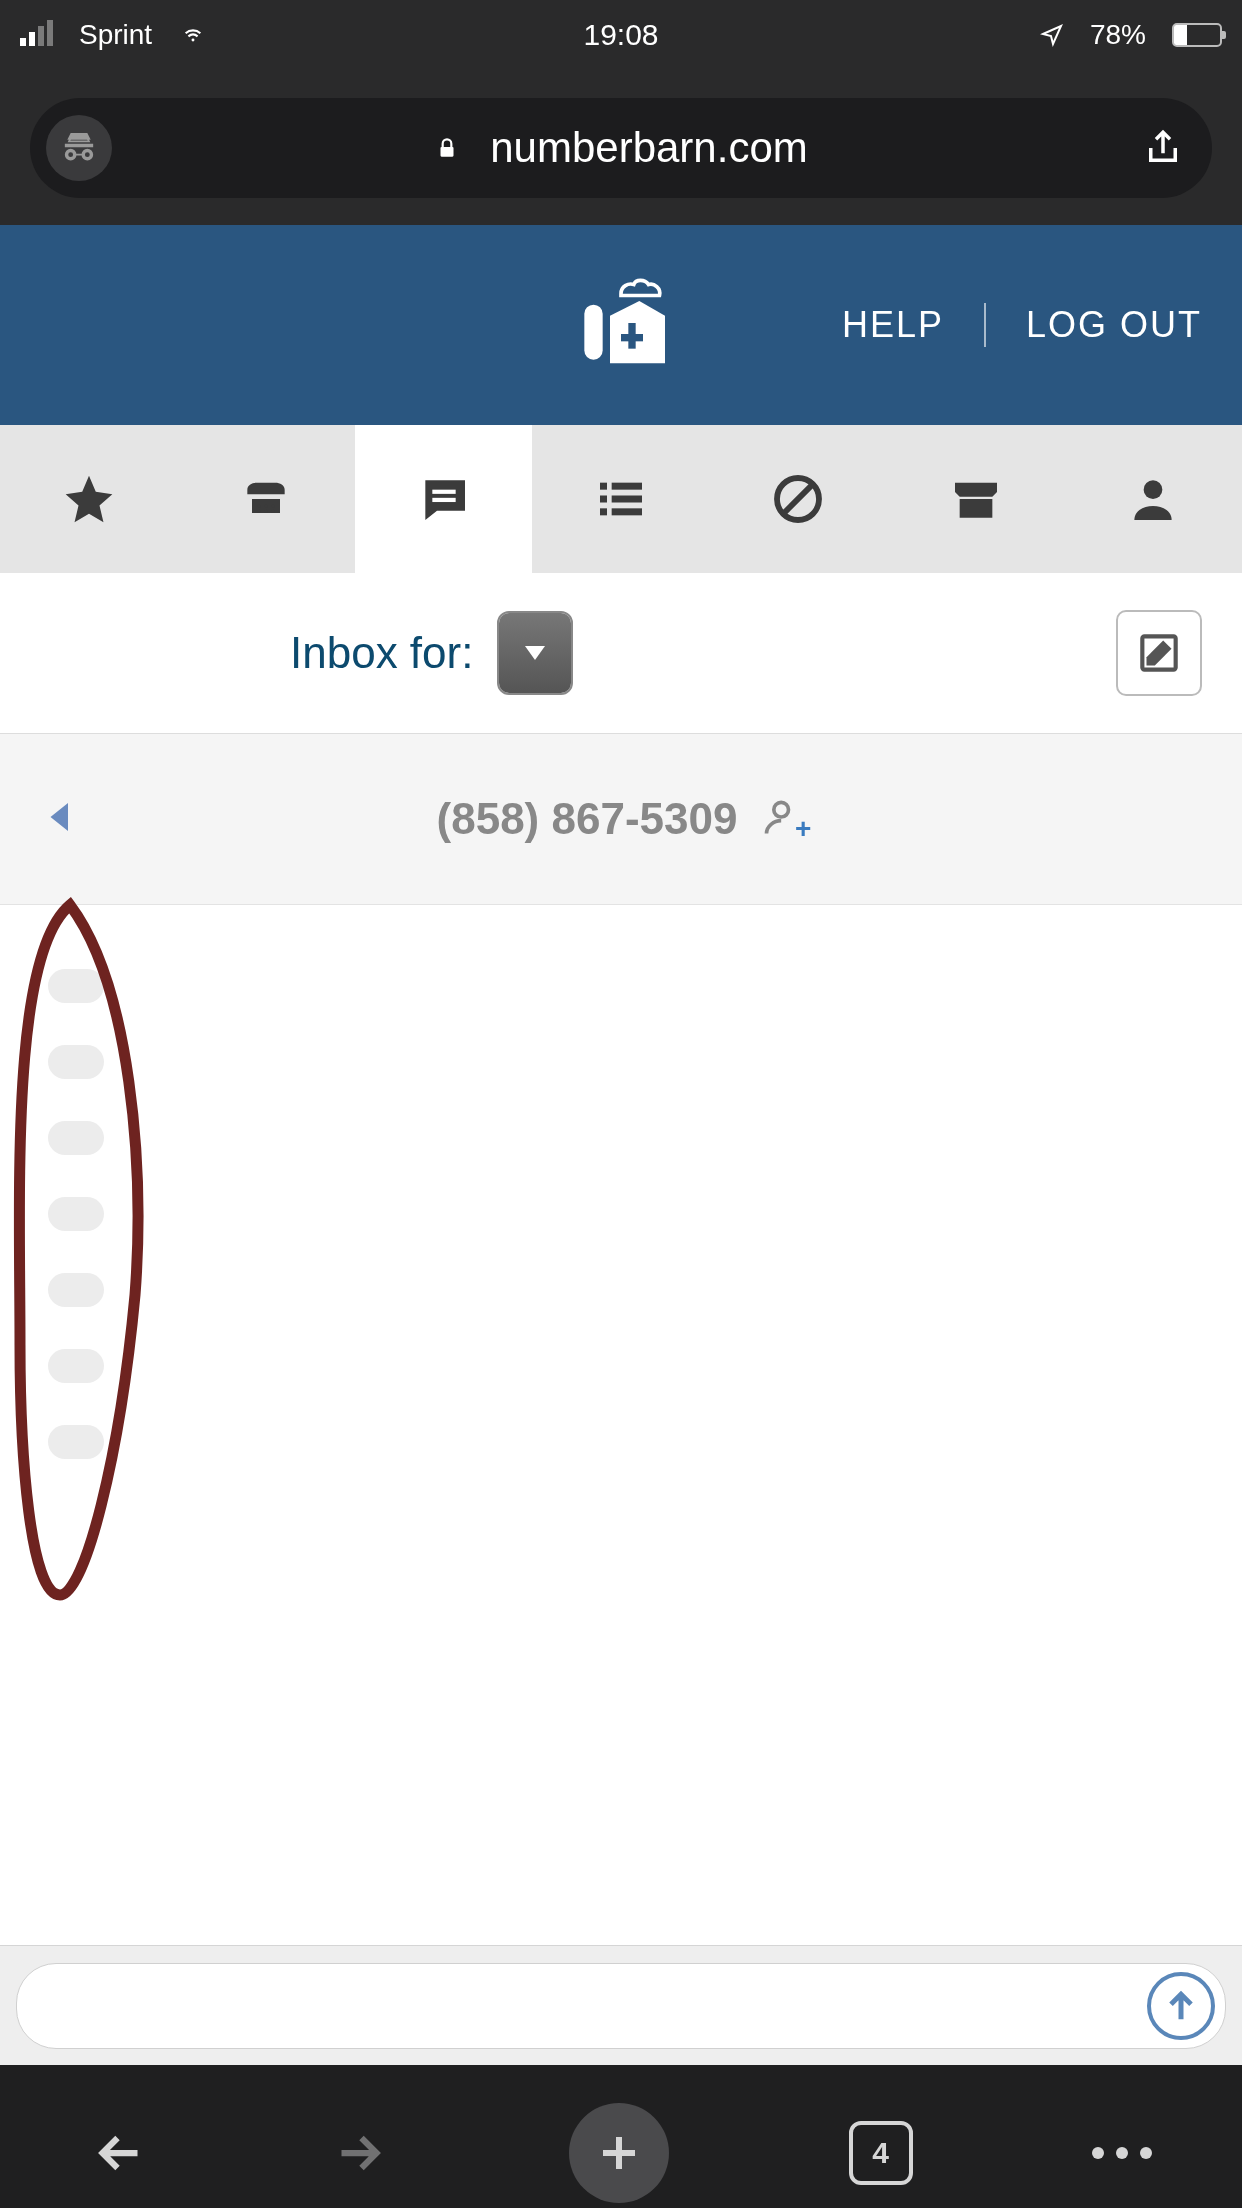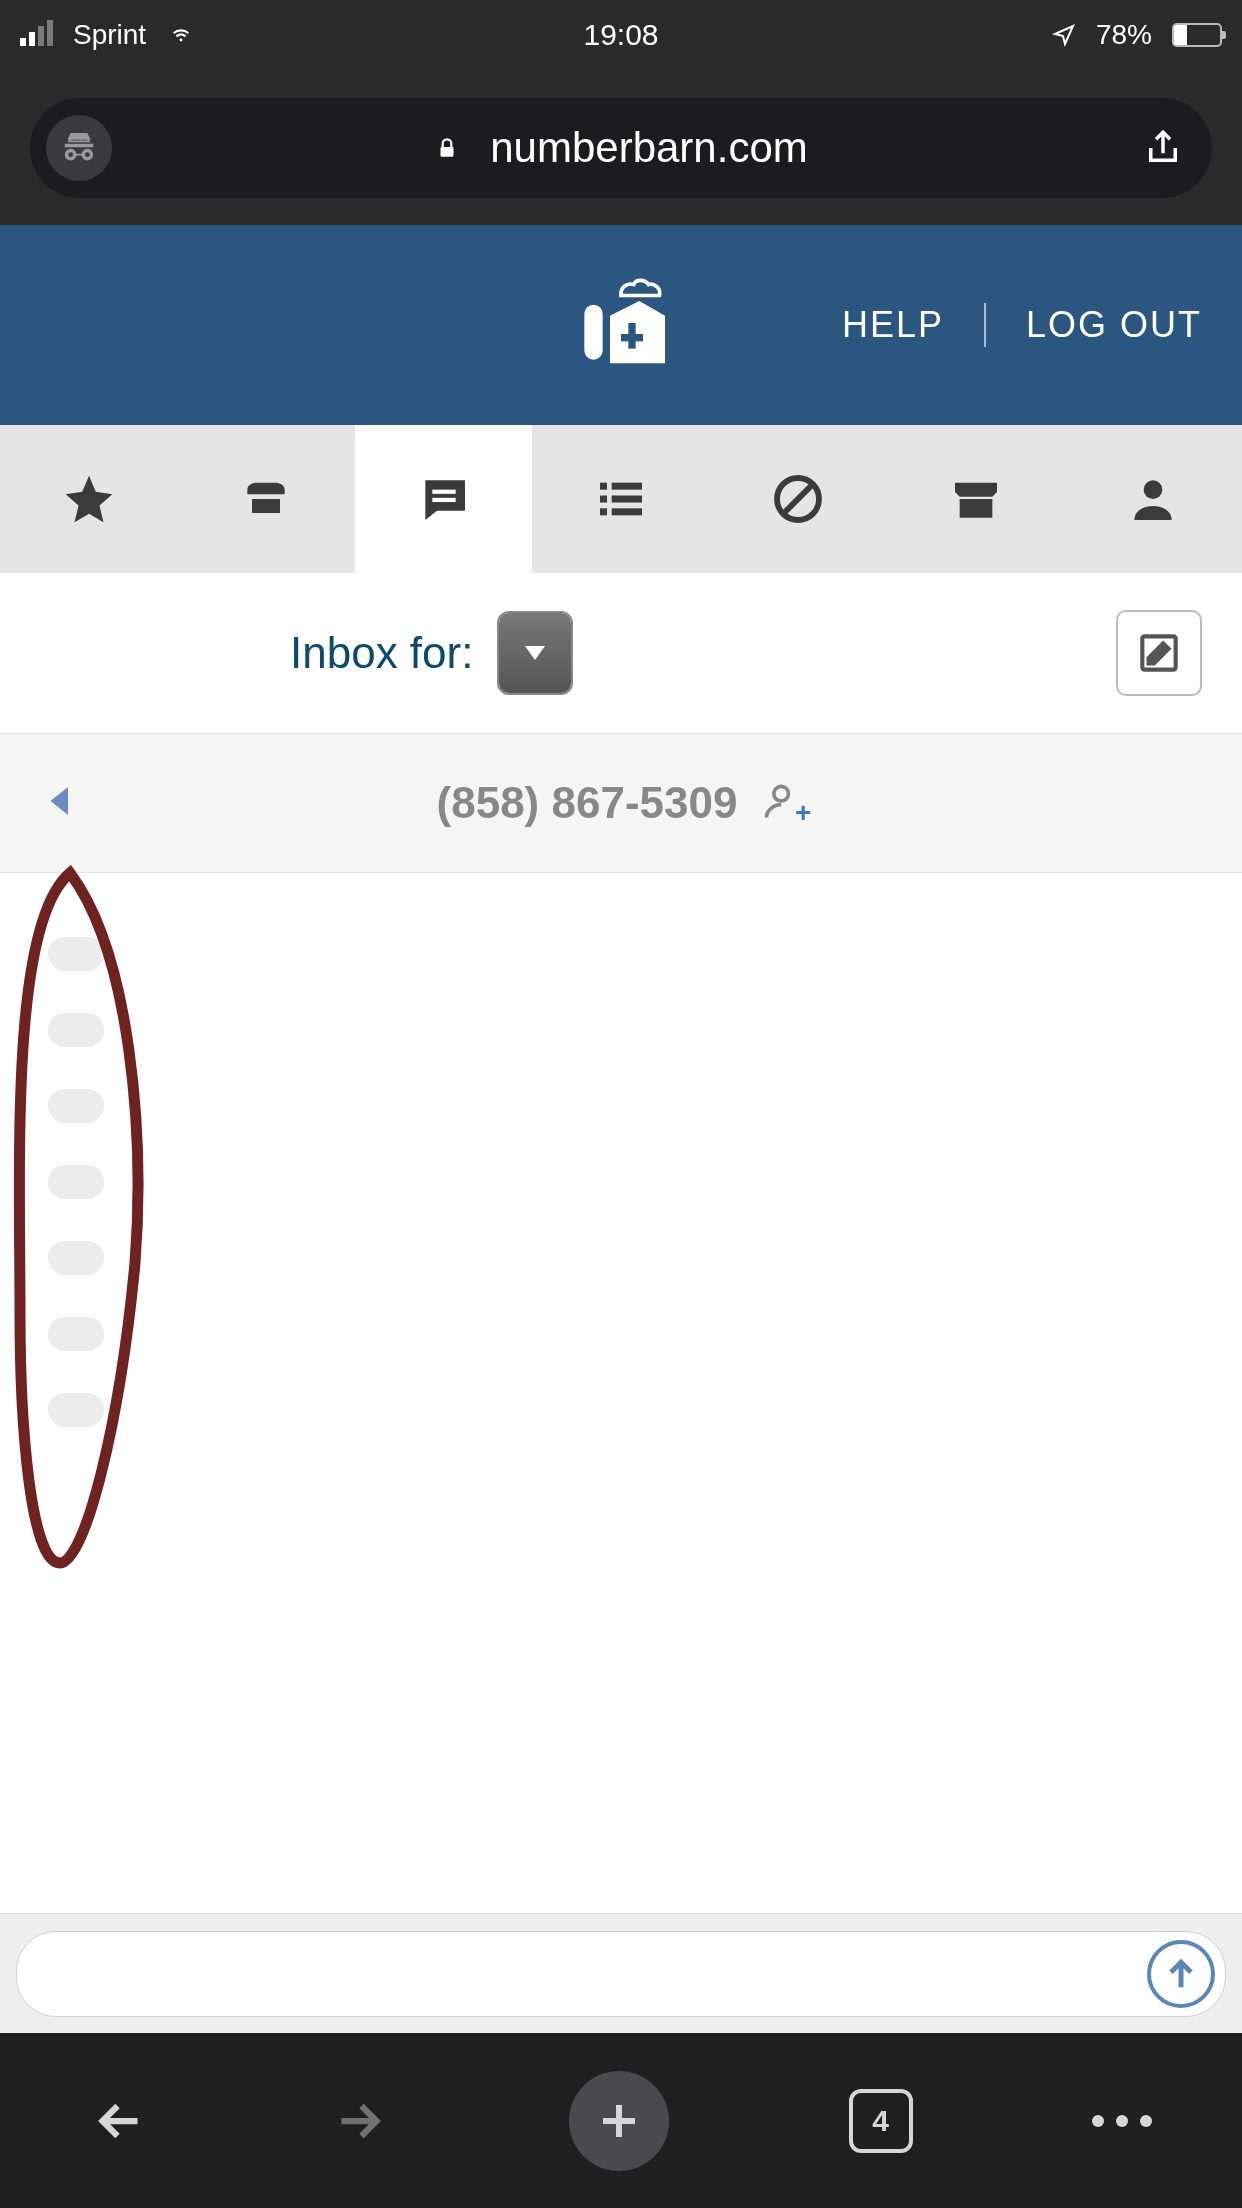--- a/index.html
+++ b/index.html
@@ -1,20 +1,20 @@
 <!DOCTYPE html>
 <html><head>
 <meta charset="utf-8">
 <style>
   * { box-sizing: border-box; margin: 0; padding: 0; font-family: -apple-system, Helvetica, Arial, sans-serif; }
   html, body { width: 1242px; height: 2208px; background: #fff; overflow: hidden; }
 
   
   .statusbar { height: 70px; background: #2a2a2b; display: flex; align-items: center; color: #fff; font-size: 28px; padding: 0 20px; justify-content: space-between; }
-  .statusbar .left, .statusbar .right { display: flex; align-items: center; gap: 20px; }
+  .statusbar .left, .statusbar .right { display: flex; align-items: center; gap: 26px; }
   .statusbar .center { position: absolute; left: 50%; transform: translateX(-50%); font-weight: 400; font-size: 30px; }
   .bars { display: flex; align-items: flex-end; gap: 3px; height: 22px; }
   .bars span { width: 6px; background: #fff; }
   .bars span:nth-child(1){height:8px;} .bars span:nth-child(2){height:14px;} .bars span:nth-child(3){height:20px;background:#7a7a7a;} .bars span:nth-child(4){height:26px;background:#7a7a7a;}
   .wifi { width: 30px; height: 22px; }
   .battery { width: 50px; height: 24px; border: 2px solid #bbb; border-radius: 5px; position: relative; }
   .battery::after { content:""; position:absolute; right:-6px; top:6px; width:4px; height:8px; background:#bbb; border-radius:0 2px 2px 0;}
   .battery .fill { height:100%; width:28%; background:#fff; border-radius:2px 0 0 2px;}
 
   
@@ -38,21 +38,21 @@
   
   .inboxrow { height: 160px; background:#fff; display:flex; align-items:center; padding:0 30px; gap:24px; position:relative;}
   .inboxrow .label { font-size:44px; color:#0c4a6e; margin-left:260px;}
   .select { display:flex; align-items:stretch; height:84px; border:2px solid #888; border-radius:12px; overflow:hidden; background:linear-gradient(#fafafa,#dcdcdc);}
   .select .val { padding:0 30px; display:flex; align-items:center; font-size:42px; font-weight:600; color:#222; min-width:360px; justify-content:center;}
   .select .arrow { width:72px; background:linear-gradient(#777,#555); display:flex; align-items:center; justify-content:center;}
   .select .arrow::after{content:"";border-left:10px solid transparent;border-right:10px solid transparent;border-top:14px solid #fff;}
   .compose { position:absolute; right:40px; width:86px; height:86px; border:2px solid #bbb; border-radius:10px; background:#fff; display:flex; align-items:center; justify-content:center;}
 
   
-  .convheader { height: 140px; background:#f5f5f5; border-top:1px solid #ddd; border-bottom:1px solid #e3e3e3; display:flex; align-items:center; justify-content:center; gap:24px; position:relative;}
+  .convheader { height: 172px; background:#f5f5f5; border-top:1px solid #ddd; border-bottom:1px solid #e3e3e3; display:flex; align-items:center; justify-content:center; gap:24px; position:relative;}
   .convheader .back { position:absolute; left:40px; }
   .convheader .num { font-size:44px; font-weight:600; color:#888;}
   .addcontact { color:#888; position:relative; }
   .addcontact .plus { position:absolute; right:-6px; bottom:-2px; font-size:28px; color:#3a7bbf; font-weight:700;}
 
   
   .messages { background:#fff; height: 1040px; position:relative;}
   .annotation { position:absolute; left:-10px; top:-10px; pointer-events:none; }
   .bubble-col { position:absolute; left:48px; top:64px; display:flex; flex-direction:column; gap:42px; }
   .bubble { width:56px; height:34px; background:#ececec; border-radius:17px; }

